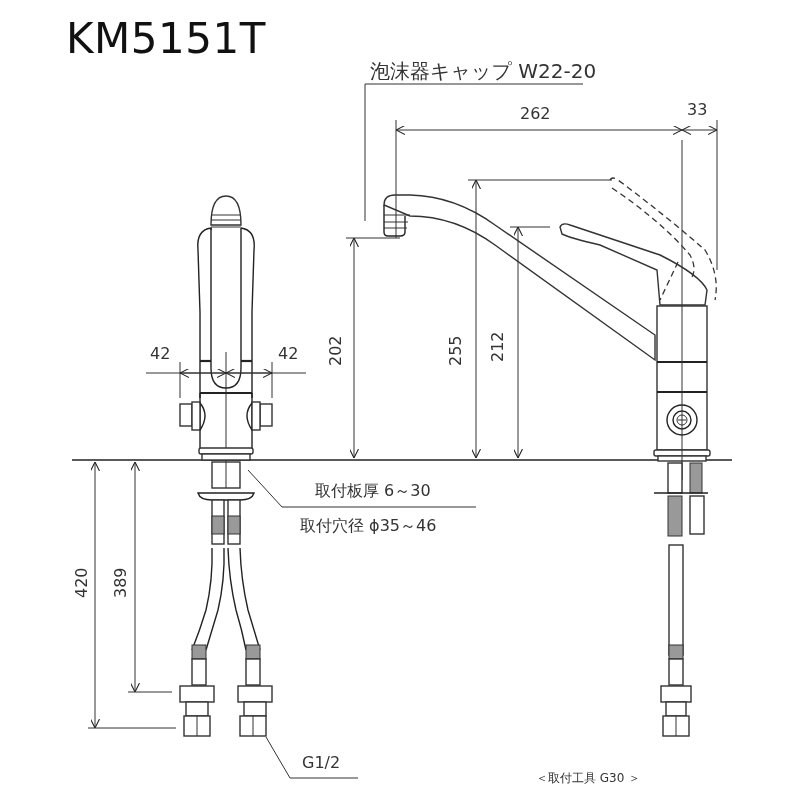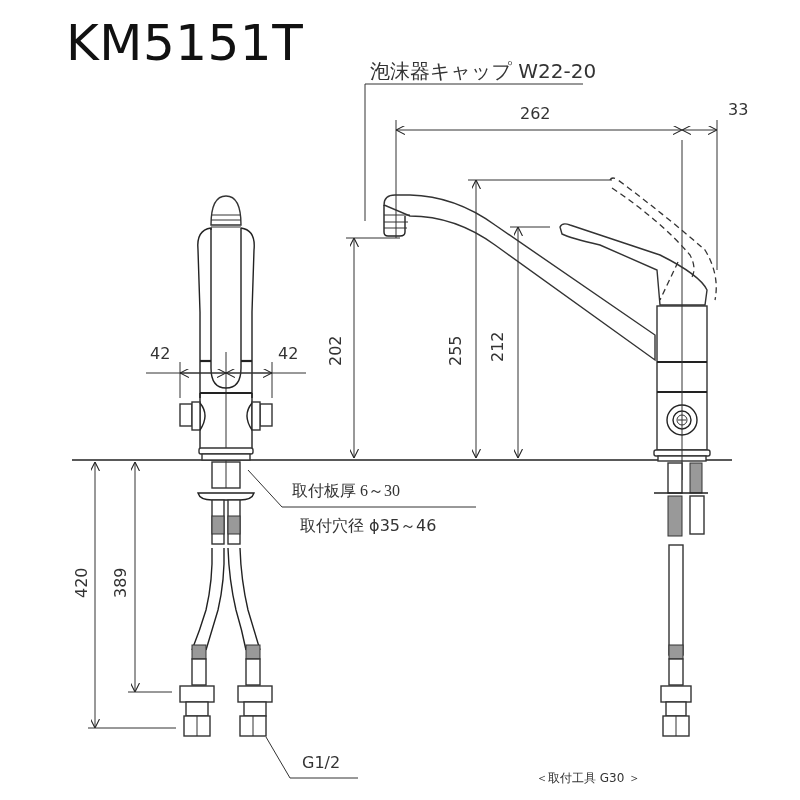--- a/index.html
+++ b/index.html
@@ -1,17 +1,17 @@
 <!DOCTYPE html>
 <html><head>
 <meta charset="utf-8">
 <style>
   html, body { margin:0; padding:0; background:#ffffff; }
   body { width:800px; height:800px; position:relative; overflow:hidden; font-family:"DejaVu Sans", sans-serif; color:#222; }
-  .title { position:absolute; left:66px; top:14px; font-size:50px; letter-spacing:0.5px; color:#111; font-family:"DejaVu Sans", sans-serif; font-weight:normal; }
+  .title { position:absolute; left:66px; top:14px; font-size:42px; letter-spacing:0.5px; color:#111; font-family:"DejaVu Sans", sans-serif; font-weight:normal; }
   svg { position:absolute; left:0; top:0; }
   .ln { stroke:#222; stroke-width:1.4; fill:none; }
   .thin { stroke:#333; stroke-width:1; fill:none; }
   .thick { stroke:#222; stroke-width:2.2; fill:none; }
   .dash { stroke:#333; stroke-width:1.3; fill:none; stroke-dasharray:6 4; }
   .body { stroke:#333; stroke-width:1.4; fill:#fff; }
   .hatch { stroke:#333; stroke-width:1; fill:#999; }
   .lbl { position:absolute; font-size:16px; color:#333; white-space:nowrap; font-family:"DejaVu Sans", sans-serif; }
   .vlbl { position:absolute; font-size:16px; color:#333; white-space:nowrap; transform:rotate(-90deg); transform-origin:left top; font-family:"DejaVu Sans", sans-serif; }
 </style>
@@ -162,26 +162,26 @@
     <line class="thin" x1="354" y1="238" x2="354" y2="458" marker-start="url(#arr)" marker-end="url(#arr)"></line>
     <line class="thin" x1="468" y1="180" x2="612" y2="180"></line>
     <line class="thin" x1="476" y1="180" x2="476" y2="458" marker-start="url(#arr)" marker-end="url(#arr)"></line>
     <line class="thin" x1="510" y1="227" x2="550" y2="227"></line>
     <line class="thin" x1="518" y1="227" x2="518" y2="458" marker-start="url(#arr)" marker-end="url(#arr)"></line>
   </g>
 </svg>
 
 <div class="lbl" style="left:370px;top:58px;font-size:20px;">泡沫器キャップ W22-20</div>
 <div class="lbl" style="left:520px;top:104px;">262</div>
-<div class="lbl" style="left:687px;top:100px;margin-left:41px;">33</div>
+<div class="lbl" style="left:687px;top:100px;">33</div>
 <div class="lbl" style="left:150px;top:344px;">42</div>
 <div class="lbl" style="left:278px;top:344px;">42</div>
 
 <div class="vlbl" style="left:326px;top:366px;">202</div>
 <div class="vlbl" style="left:446px;top:366px;">255</div>
 <div class="vlbl" style="left:488px;top:362px;">212</div>
 <div class="vlbl" style="left:72px;top:598px;">420</div>
 <div class="vlbl" style="left:111px;top:598px;">389</div>
 
-<div class="lbl" style="left:292px;top:481px;font-family:Liberation Serif, serif;">取付板厚 6～30</div>
+<div class="lbl" style="left:315px;top:481px;">取付板厚 6～30</div>
 <div class="lbl" style="left:300px;top:516px;">取付穴径 ϕ35～46</div>
 <div class="lbl" style="left:302px;top:753px;">G1/2</div>
 <div class="lbl" style="left:536px;top:770px;font-size:12px;">＜取付工具 G30 ＞</div>
 
 </body></html>

